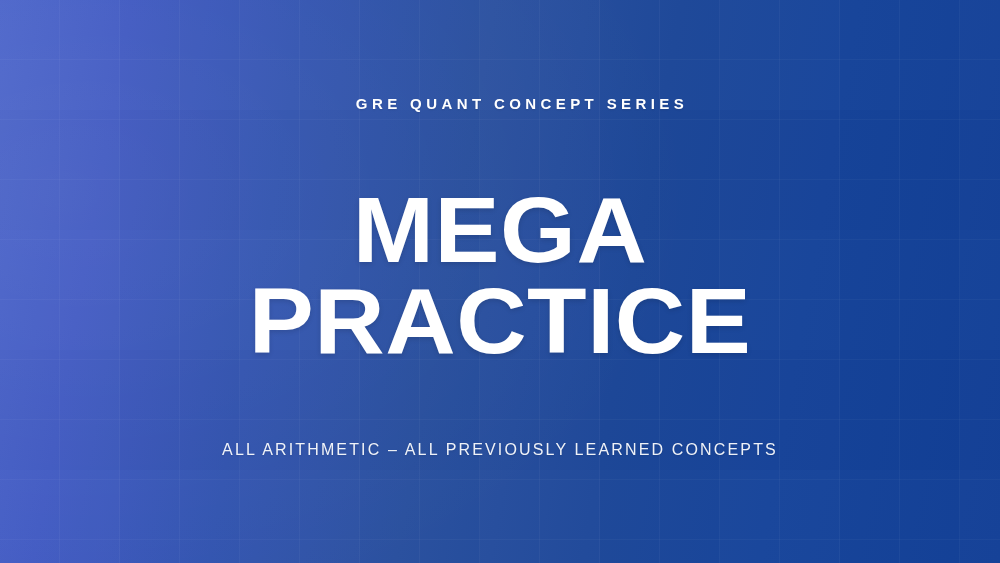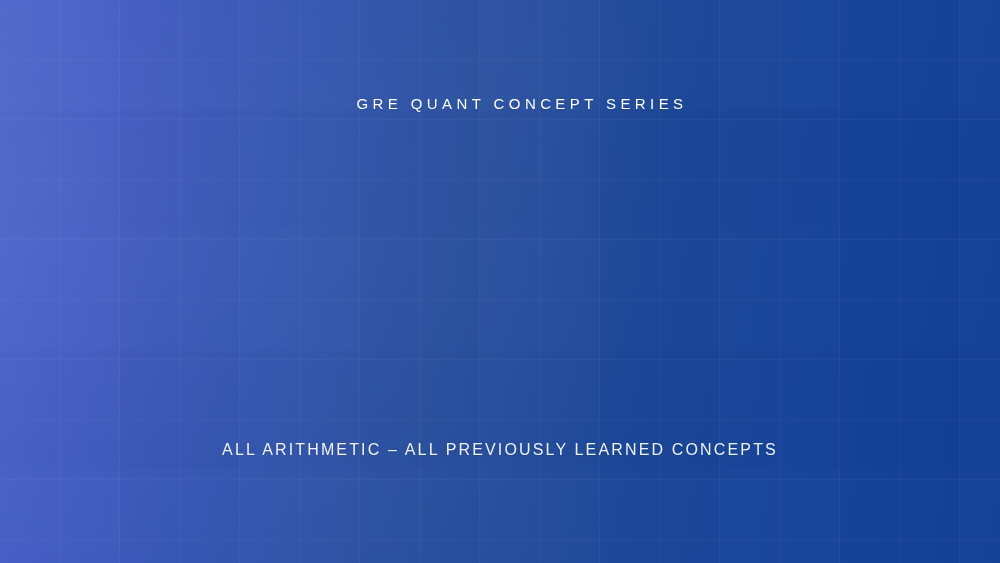--- a/index.html
+++ b/index.html
@@ -78,21 +78,21 @@
   }
 
   .eyebrow {
     position: absolute;
     top: 96px;
     left: 0;
     right: 0;
     text-align: center;
     color: #ffffff;
     font-size: 15px;
-    font-weight: 400;
+    font-weight: 700;
     letter-spacing: 4.4px;
     line-height: 1;
     white-space: nowrap;
     text-shadow: 0 1px 2px rgba(0,0,0,0.10);
     padding-left: 44px;
   }
 
   .title-block {
     position: absolute;
     top: 186px;
@@ -144,17 +144,21 @@
 <div id="slide">
 
   <div id="bloom"></div>
   <div id="block-noise"></div>
   <div id="grid-overlay"></div>
 
   <div id="content">
 
     <div class="eyebrow">GRE QUANT CONCEPT SERIES</div>
 
+    <div class="title-block">
+      <span class="title-line title-line-1">MEGA</span>
+      <span class="title-line title-line-2">PRACTICE</span>
+    </div>
 
     <div class="subtitle">ALL ARITHMETIC – ALL PREVIOUSLY LEARNED CONCEPTS</div>
 
   </div>
 </div>
 
 </body></html>

